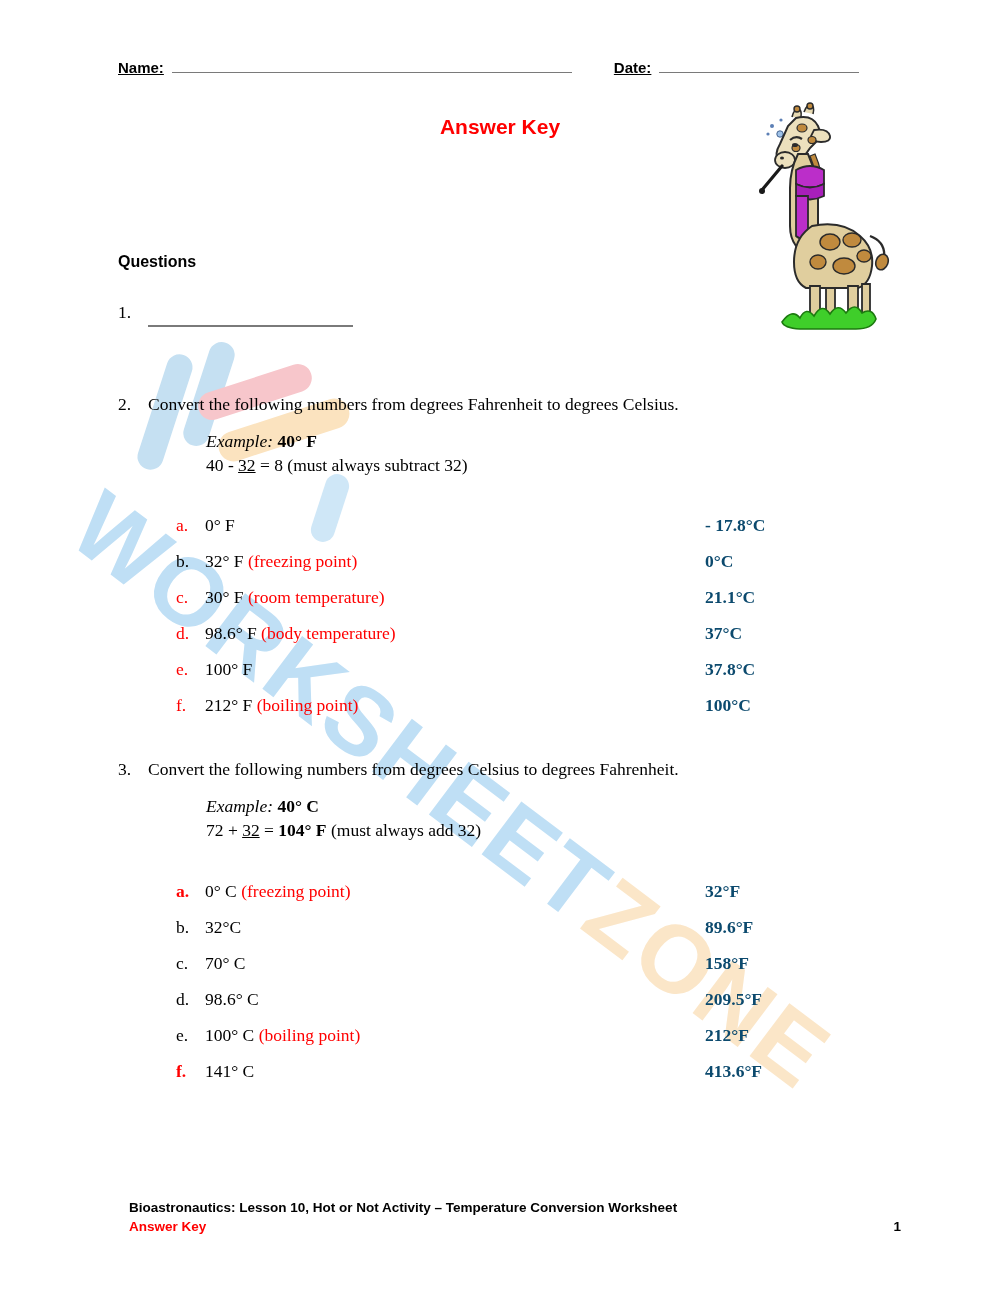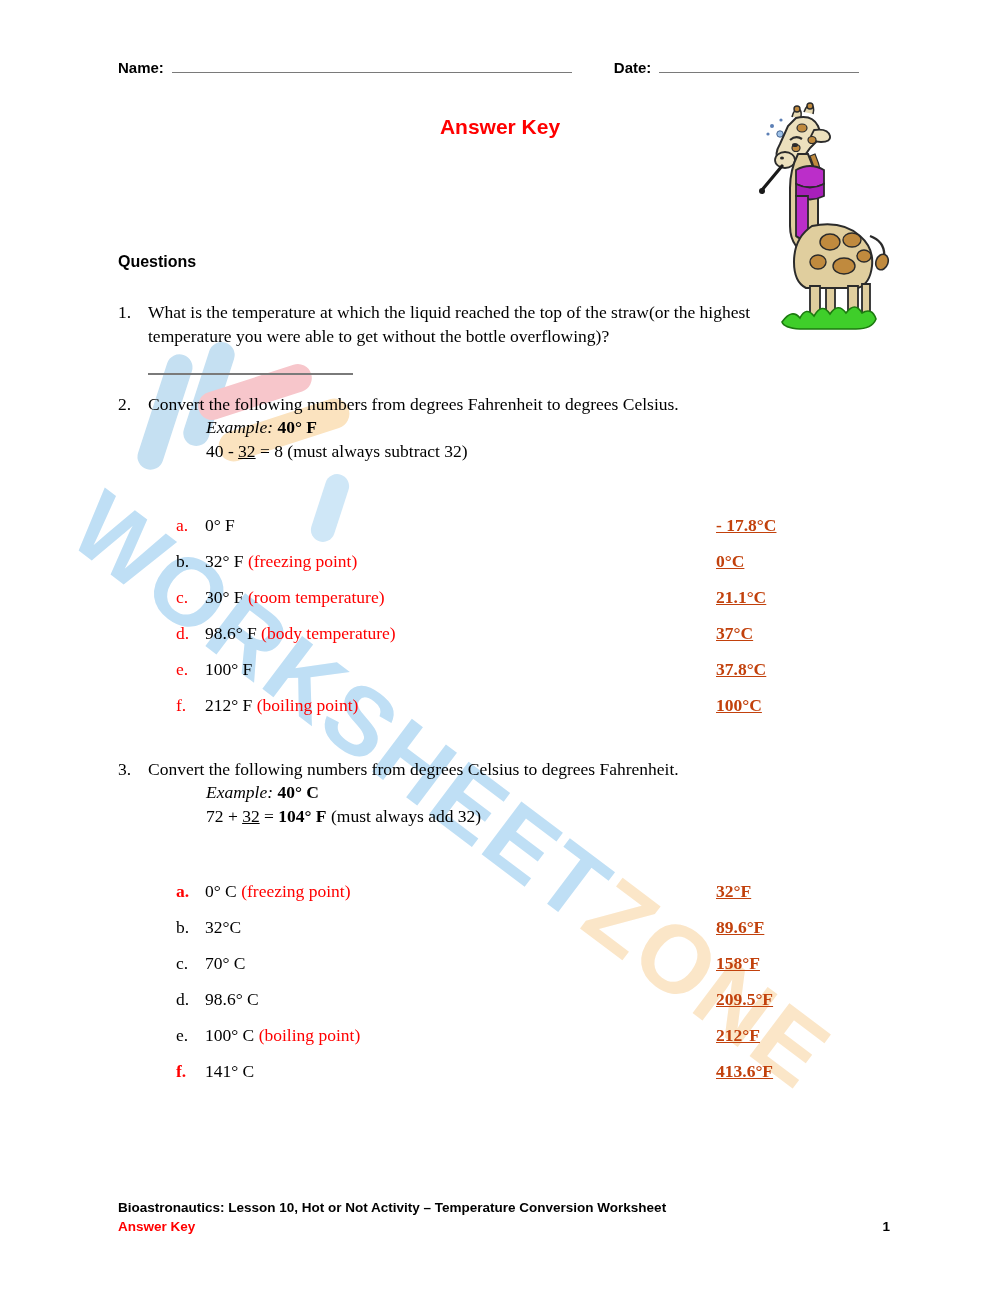--- a/index.html
+++ b/index.html
@@ -87,21 +87,21 @@
     position: absolute;
     left: 118px;
     top: 58px;
     width: 770px;
     font-family: "Liberation Sans", sans-serif;
     font-weight: bold;
     font-size: 15px;
     display: flex;
     align-items: baseline;
   }
-  .nd-label { white-space: nowrap; }
+  .nd-label { white-space: nowrap; text-decoration: underline; }
   .rule {
     display: inline-block;
     border-bottom: 1.5px solid #7a7a7a;
     height: 14px;
   }
   .rule-name { width: 400px; margin-left: 8px; margin-right: 42px; }
   .rule-date { width: 200px; margin-left: 8px; }
 
   
   .title-block {
@@ -159,20 +159,21 @@
     display: inline-block;
     width: 205px;
     border-bottom: 2px solid #7a7a7a;
     height: 15px;
     margin-top: 10px;
   }
 
   
   .example {
     margin-left: 58px;
+    margin-top: 14px;
     font-size: 17.5px;
     line-height: 1.37;
   }
   .ex-label { font-style: italic; }
   .b { font-weight: bold; }
   .u { text-decoration: underline; }
 
   
   .sublist {
     position: absolute;
@@ -193,34 +194,33 @@
     width: 26px;
   }
   .sub-text {
     position: absolute;
     left: 29px;
     top: 0;
     white-space: nowrap;
   }
   .sub-ans {
     position: absolute;
-    left: 540px;
+    left: 529px;
     top: 0;
-    color: #c2410c;
-    font-weight: bold;
-    text-decoration: underline;
+    color: #0c4a6e;
+    font-weight: bold;
     white-space: nowrap;
   }
   .red { color: #ff0000; }
   .redbold { color: #ff0000; font-weight: bold; }
 
   
   .footer {
     position: absolute;
-    left: 118px;
+    left: 129px;
     top: 1198px;
     width: 772px;
     font-family: "Liberation Sans", sans-serif;
     font-weight: bold;
     font-size: 13.5px;
     line-height: 1.42;
   }
   .footer-row2 {
     display: flex;
     justify-content: space-between;
@@ -319,21 +319,20 @@
 
         <path d="M30 222 q10 -14 18 -4 q6 -12 14 -2 q8 -14 16 -2 q8 -12 16 -1 q9 -12 16 0 q10 -6 14 6 q-4 10 -20 10 l-56 0 q-16 -1 -18 -7 z" fill="#3fce2a" stroke="#1c7a0f" stroke-width="1.6"></path>
       </svg>
     </div>
 
     <div class="questions-h">Questions</div>
 
     <div class="q" id="q1">
       <span class="q-num">1.</span>
       <div class="q-body">
-        <span>What is the temperature at which the liquid reached the top of the straw(or the highest temperature you were able to get without the bottle overflowing)?</span>
         <div><span class="answer-rule"></span></div>
       </div>
     </div>
 
     <div class="q" id="q2">
       <span class="q-num">2.</span>
       <div class="q-body">
         <span>Convert the following numbers from degrees Fahrenheit to degrees Celsius.</span>
         <div class="example">
           <div>

